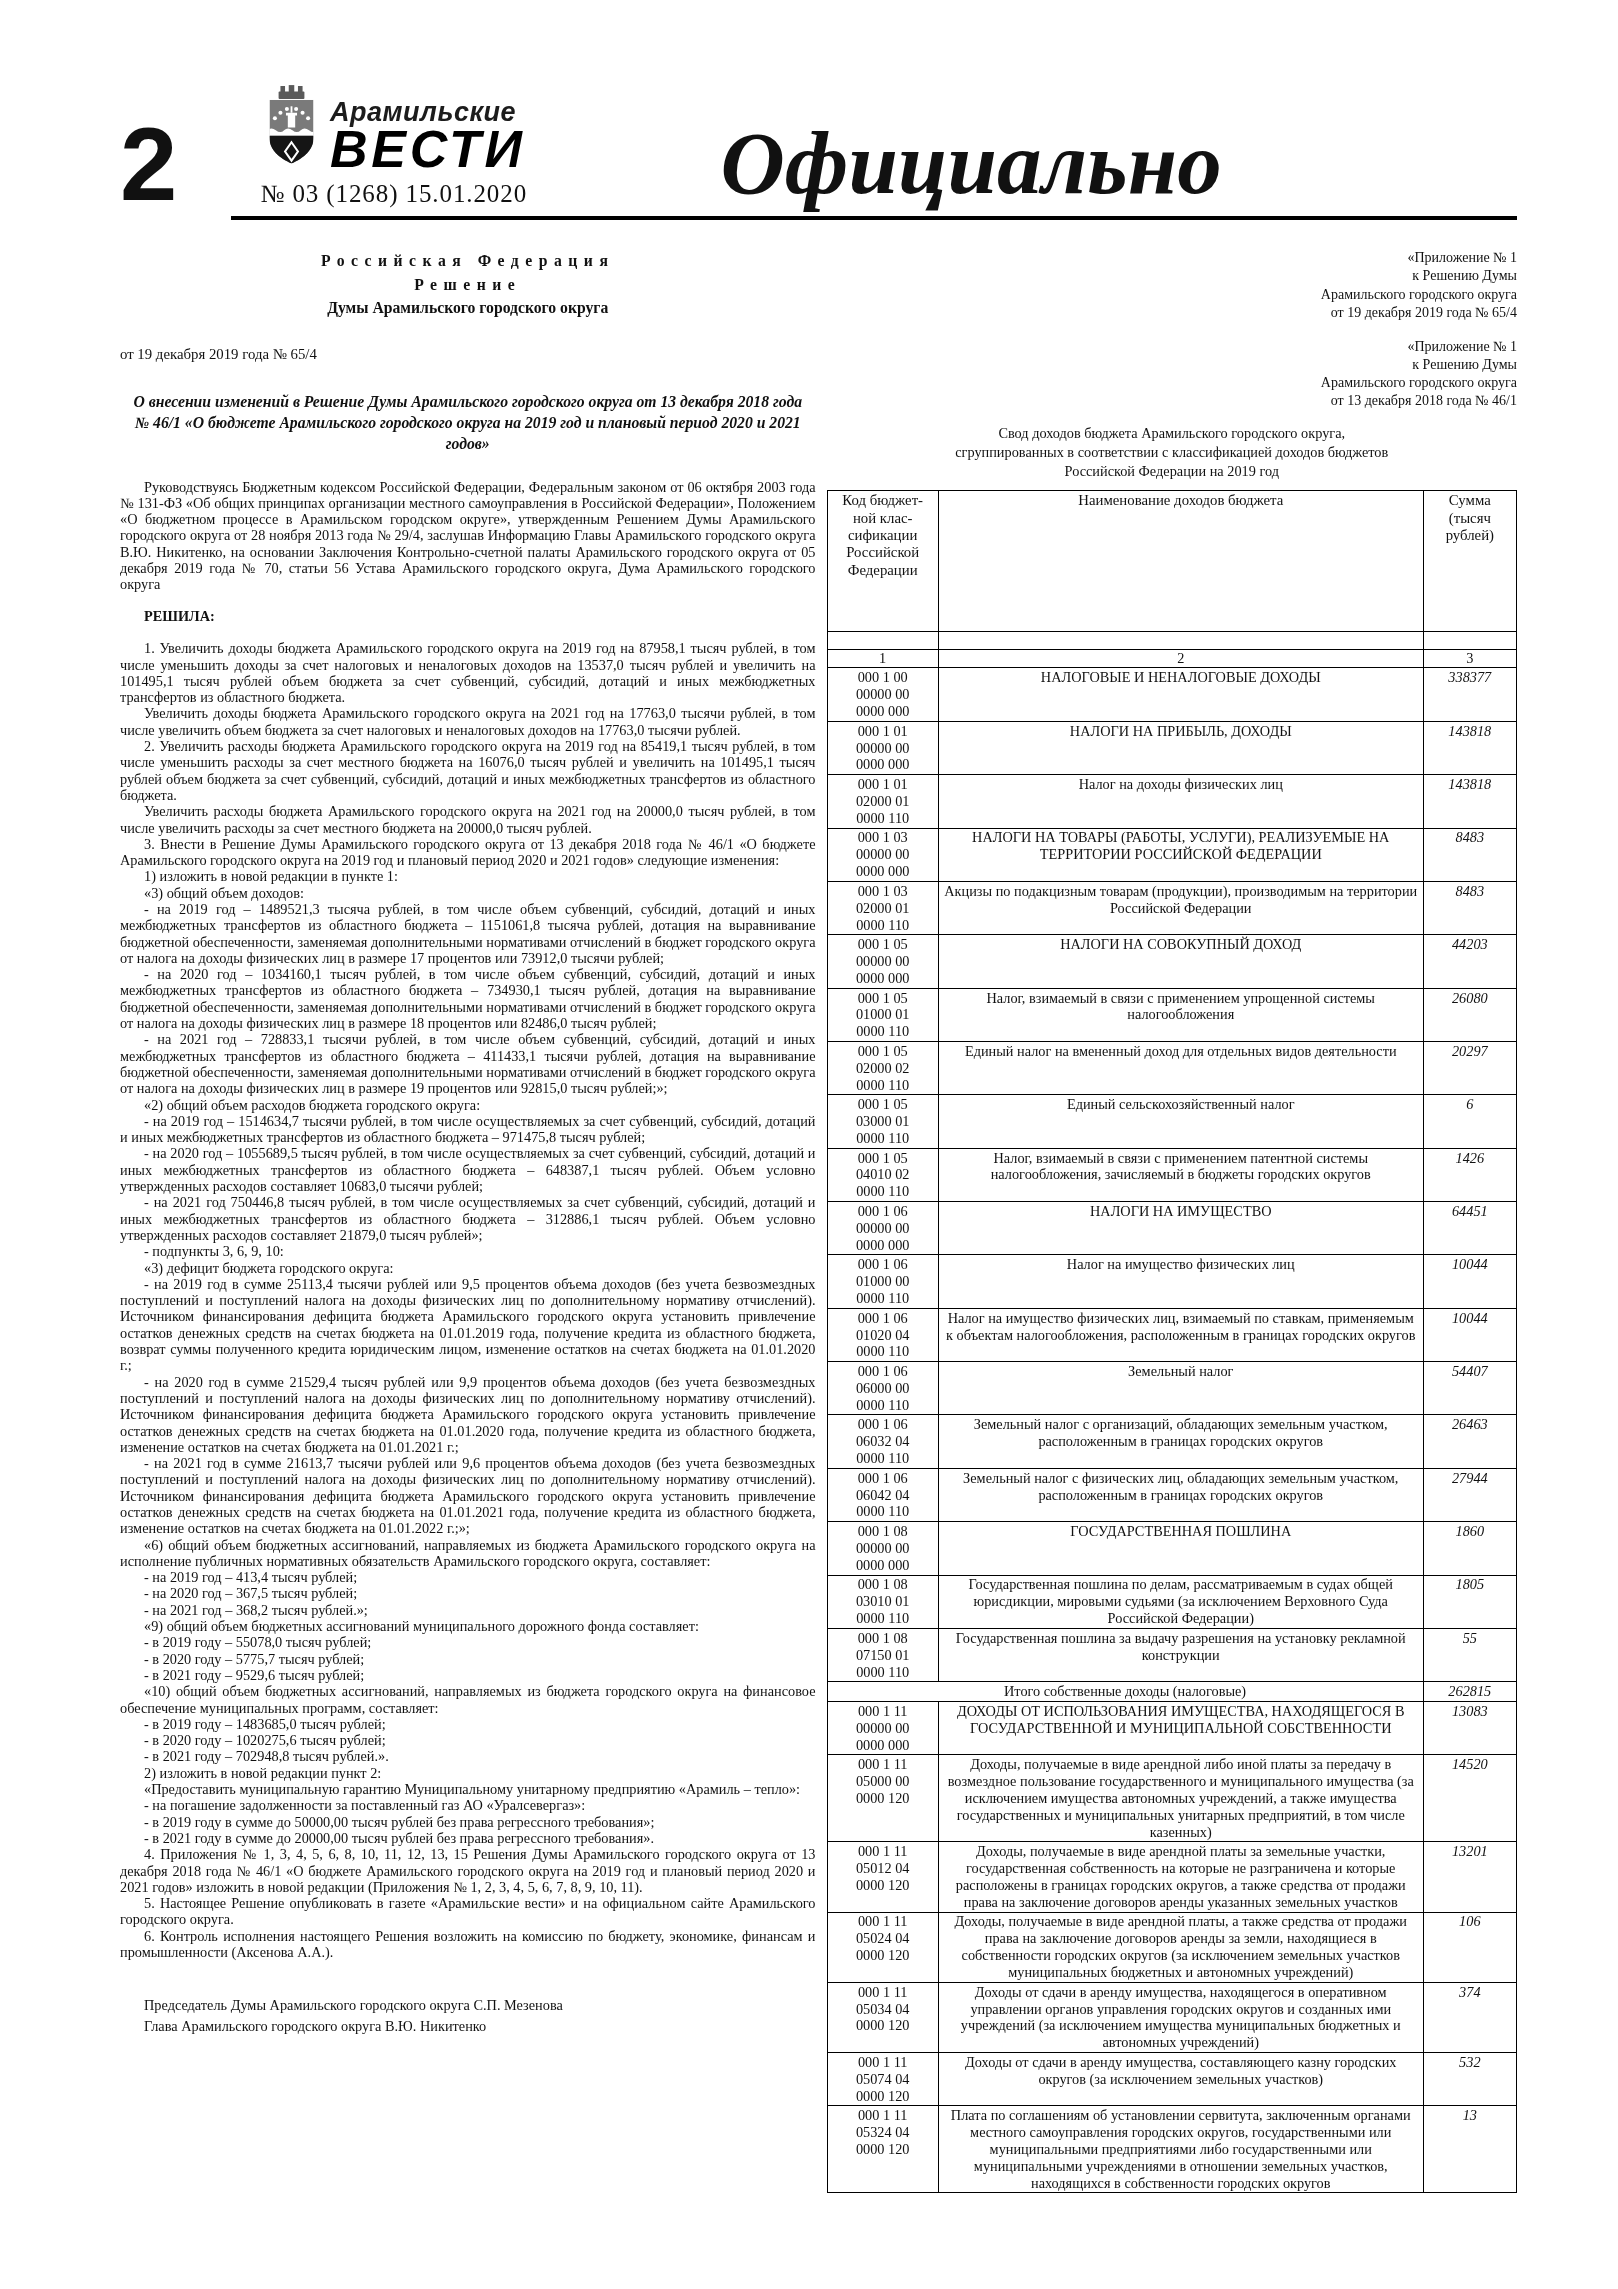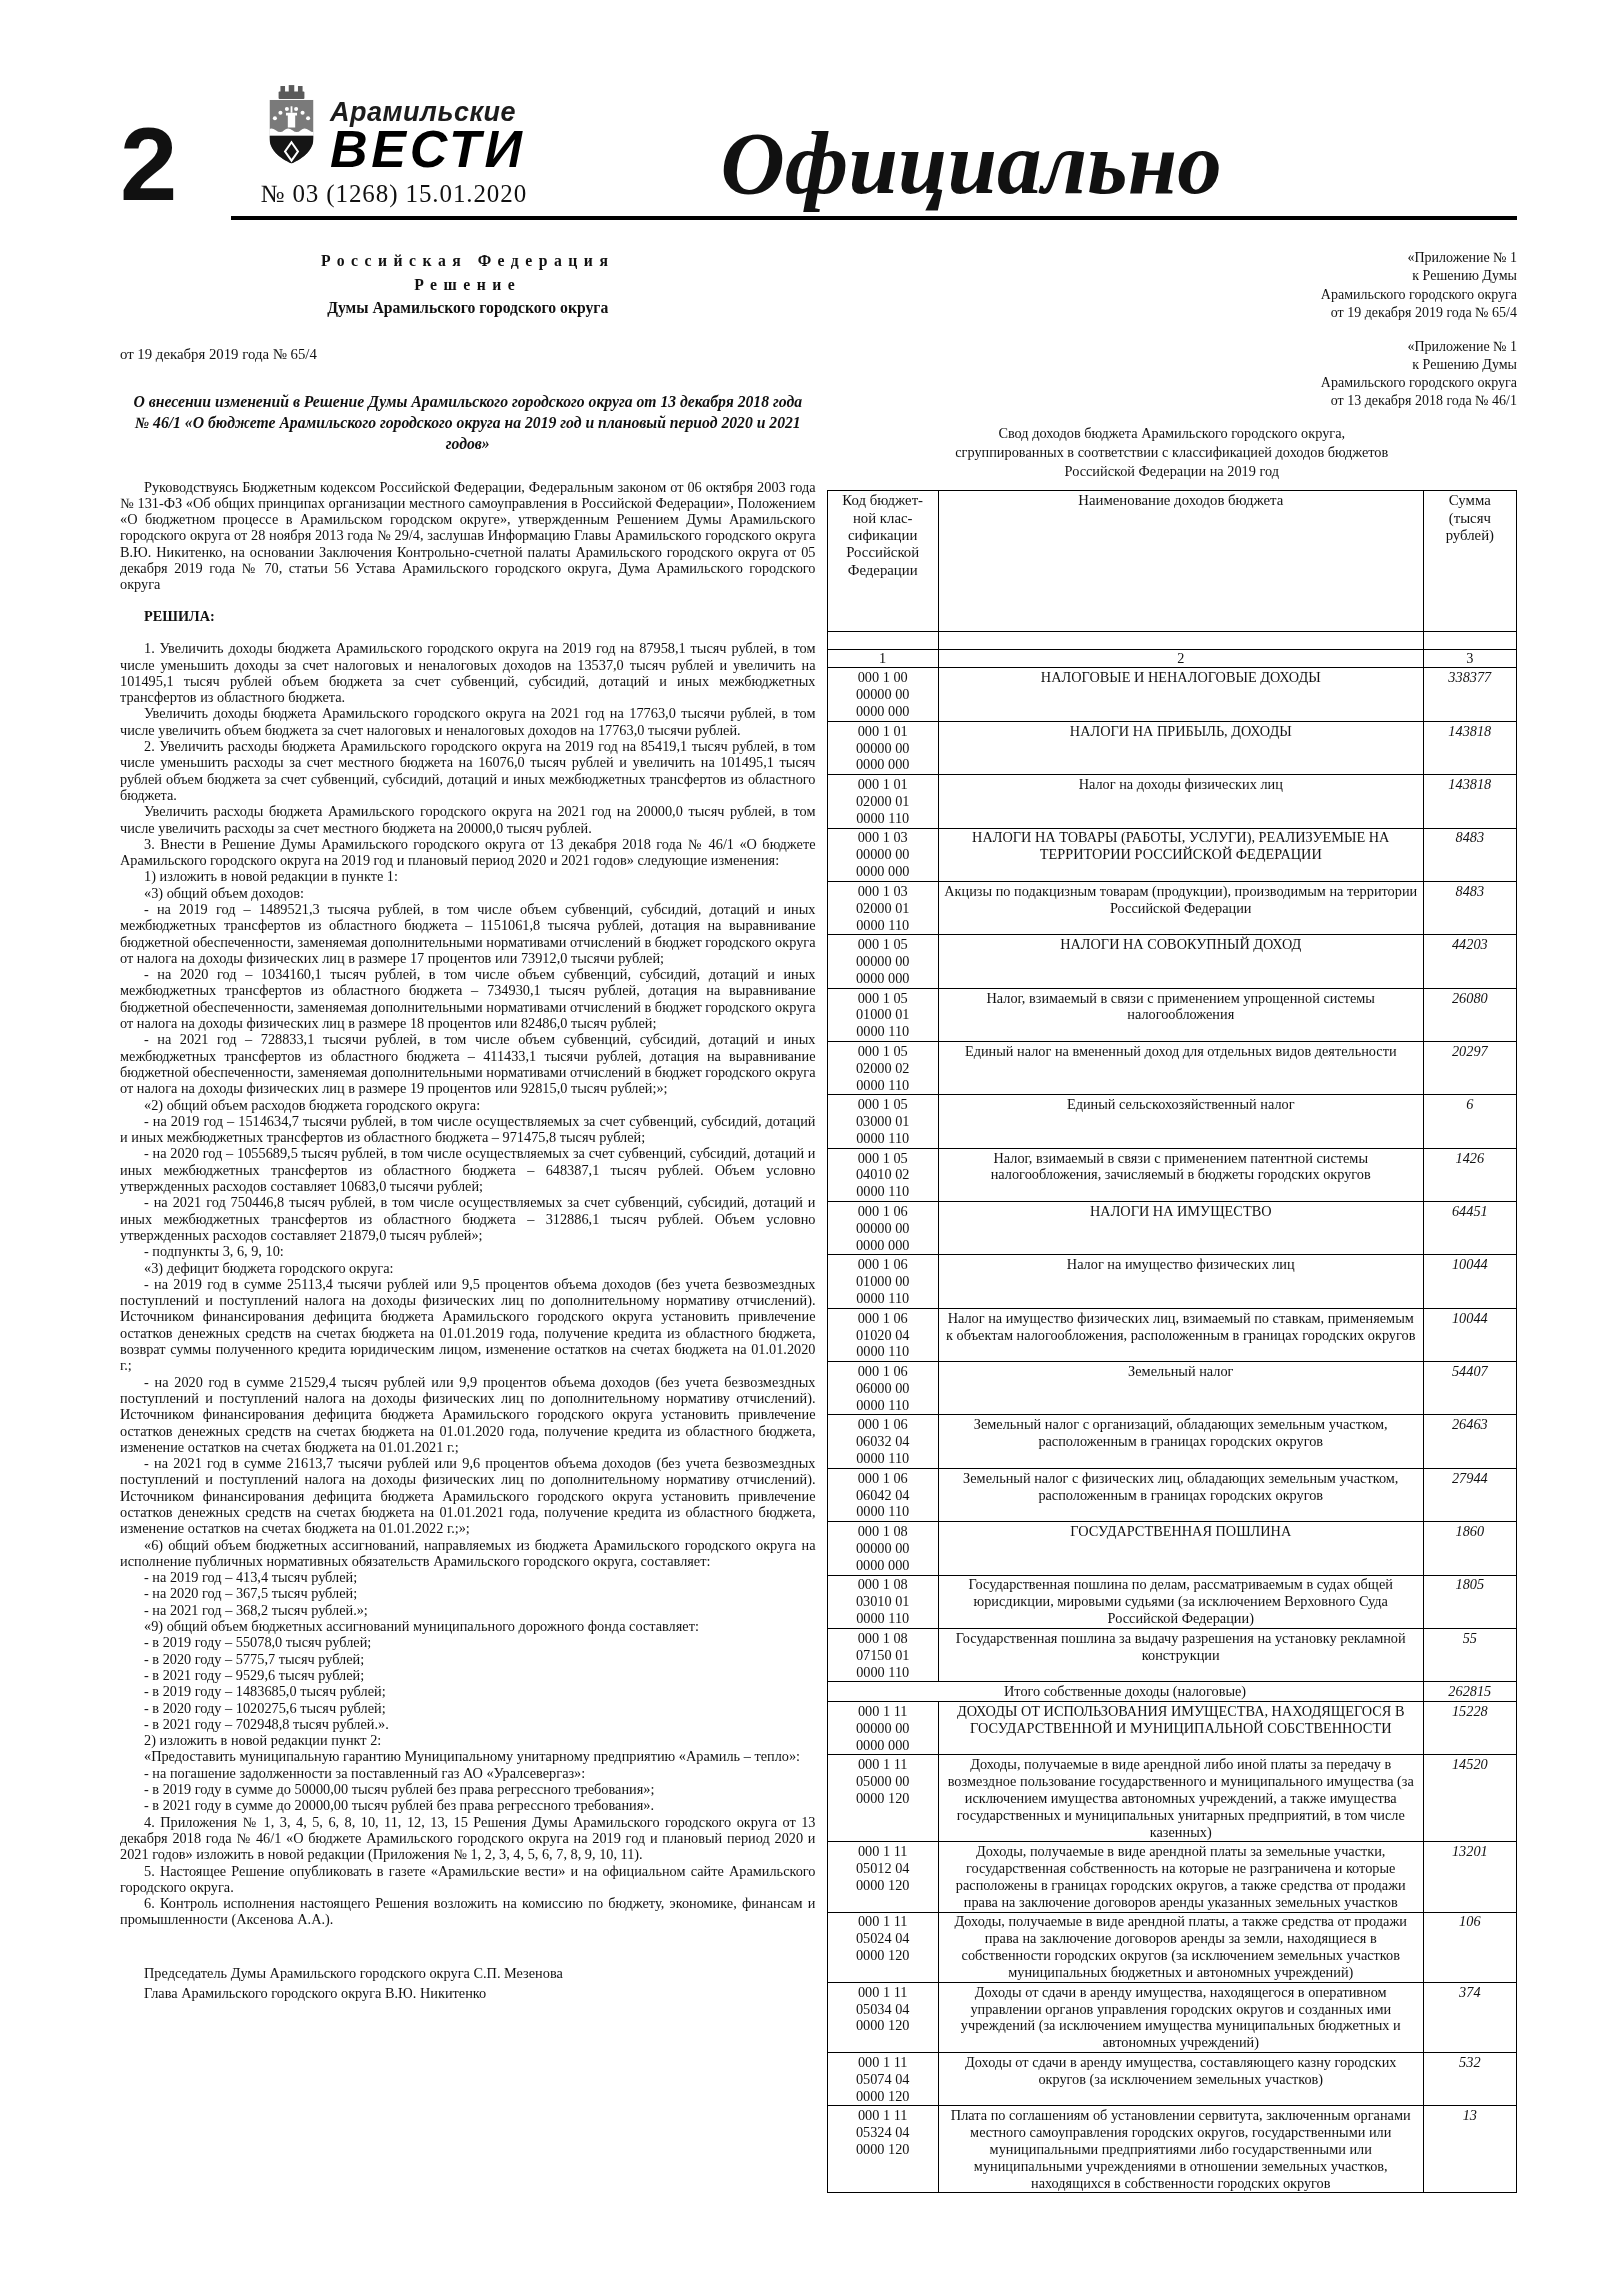--- a/index.html
+++ b/index.html
@@ -159,20 +159,21 @@
           <p class="para">- на 2020 год в сумме 21529,4 тысяч рублей или 9,9 процентов объема доходов (без учета безвозмездных поступлений и поступлений налога на доходы физических лиц по дополнительному нормативу отчислений). Источником финансирования дефицита бюджета Арамильского городского округа установить привлечение остатков денежных средств на счетах бюджета на 01.01.2020 года, получение кредита из областного бюджета, изменение остатков на счетах бюджета на 01.01.2021 г.;</p>
           <p class="para">- на 2021 год в сумме 21613,7 тысячи рублей или 9,6 процентов объема доходов (без учета безвозмездных поступлений и поступлений налога на доходы физических лиц по дополнительному нормативу отчислений). Источником финансирования дефицита бюджета Арамильского городского округа установить привлечение остатков денежных средств на счетах бюджета на 01.01.2021 года, получение кредита из областного бюджета, изменение остатков на счетах бюджета на 01.01.2022 г.;»;</p>
           <p class="para">«6) общий объем бюджетных ассигнований, направляемых из бюджета Арамильского городского округа на исполнение публичных нормативных обязательств Арамильского городского округа, составляет:</p>
           <p class="para">- на 2019 год – 413,4 тысяч рублей;</p>
           <p class="para">- на 2020 год – 367,5 тысяч рублей;</p>
           <p class="para">- на 2021 год – 368,2 тысяч рублей.»;</p>
           <p class="para">«9) общий объем бюджетных ассигнований муниципального дорожного фонда составляет:</p>
           <p class="para">- в 2019 году – 55078,0 тысяч рублей;</p>
           <p class="para">- в 2020 году – 5775,7 тысяч рублей;</p>
           <p class="para">- в 2021 году – 9529,6 тысяч рублей;</p>
+          <p class="para">«10) общий объем бюджетных ассигнований, направляемых из бюджета городского округа на финансовое обеспечение муниципальных программ, составляет:</p>
           <p class="para">- в 2019 году – 1483685,0 тысяч рублей;</p>
           <p class="para">- в 2020 году – 1020275,6 тысяч рублей;</p>
           <p class="para">- в 2021 году – 702948,8 тысяч рублей.».</p>
           <p class="para">2) изложить в новой редакции пункт 2:</p>
           <p class="para">«Предоставить муниципальную гарантию Муниципальному унитарному предприятию «Арамиль – тепло»:</p>
           <p class="para">- на погашение задолженности за поставленный газ АО «Уралсевергаз»:</p>
           <p class="para">- в 2019 году в сумме до 50000,00 тысяч рублей без права регрессного требования»;</p>
           <p class="para">- в 2021 году в сумме до 20000,00 тысяч рублей без права регрессного требования».</p>
           <p class="para">4. Приложения № 1, 3, 4, 5, 6, 8, 10, 11, 12, 13, 15 Решения Думы Арамильского городского округа от 13 декабря 2018 года № 46/1 «О бюджете Арамильского городского округа на 2019 год и плановый период 2020 и 2021 годов» изложить в новой редакции (Приложения № 1, 2, 3, 4, 5, 6, 7, 8, 9, 10, 11).</p>
           <p class="para">5. Настоящее Решение опубликовать в газете «Арамильские вести» и на официальном сайте Арамильского городского округа.</p>
@@ -359,21 +360,21 @@
             </tr>
             <tr>
               <td class="c-name" colspan="2">Итого собственные доходы (налоговые)</td>
               <td class="c-sum">262815</td>
             </tr>
             <tr>
               <td class="c-code">000 1 11
 00000 00
 0000 000</td>
               <td class="c-name">ДОХОДЫ ОТ ИСПОЛЬЗОВАНИЯ ИМУЩЕСТВА, НАХОДЯЩЕГОСЯ В ГОСУДАРСТВЕННОЙ И МУНИЦИПАЛЬНОЙ СОБСТВЕННОСТИ</td>
-              <td class="c-sum">15228</td>
+              <td class="c-sum">13083</td>
             </tr>
             <tr>
               <td class="c-code">000 1 11
 05000 00
 0000 120</td>
               <td class="c-name">Доходы, получаемые в виде арендной либо иной платы за передачу в возмездное пользование государственного и муниципального имущества (за исключением имущества автономных учреждений, а также имущества государственных и муниципальных унитарных предприятий, в том числе казенных)</td>
               <td class="c-sum">14520</td>
             </tr>
             <tr>
               <td class="c-code">000 1 11

